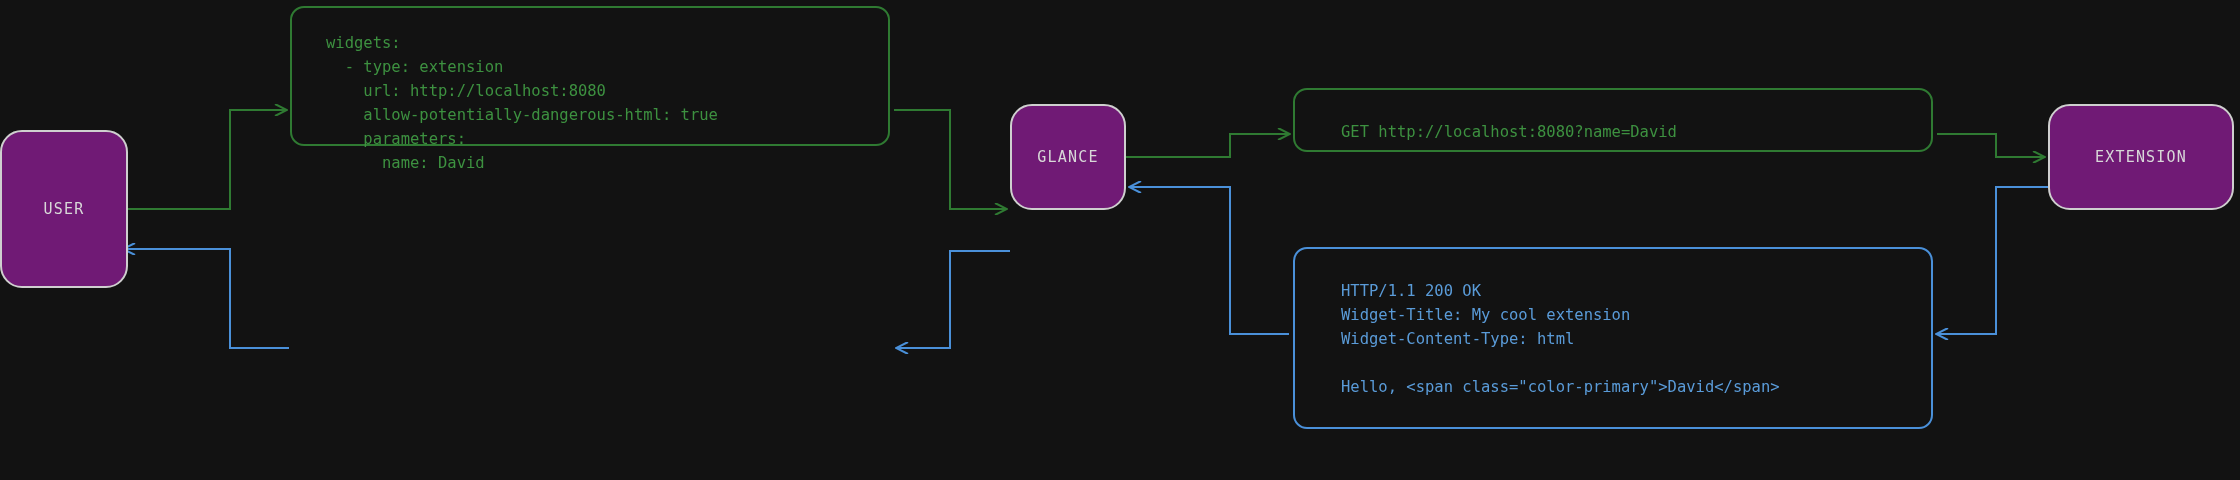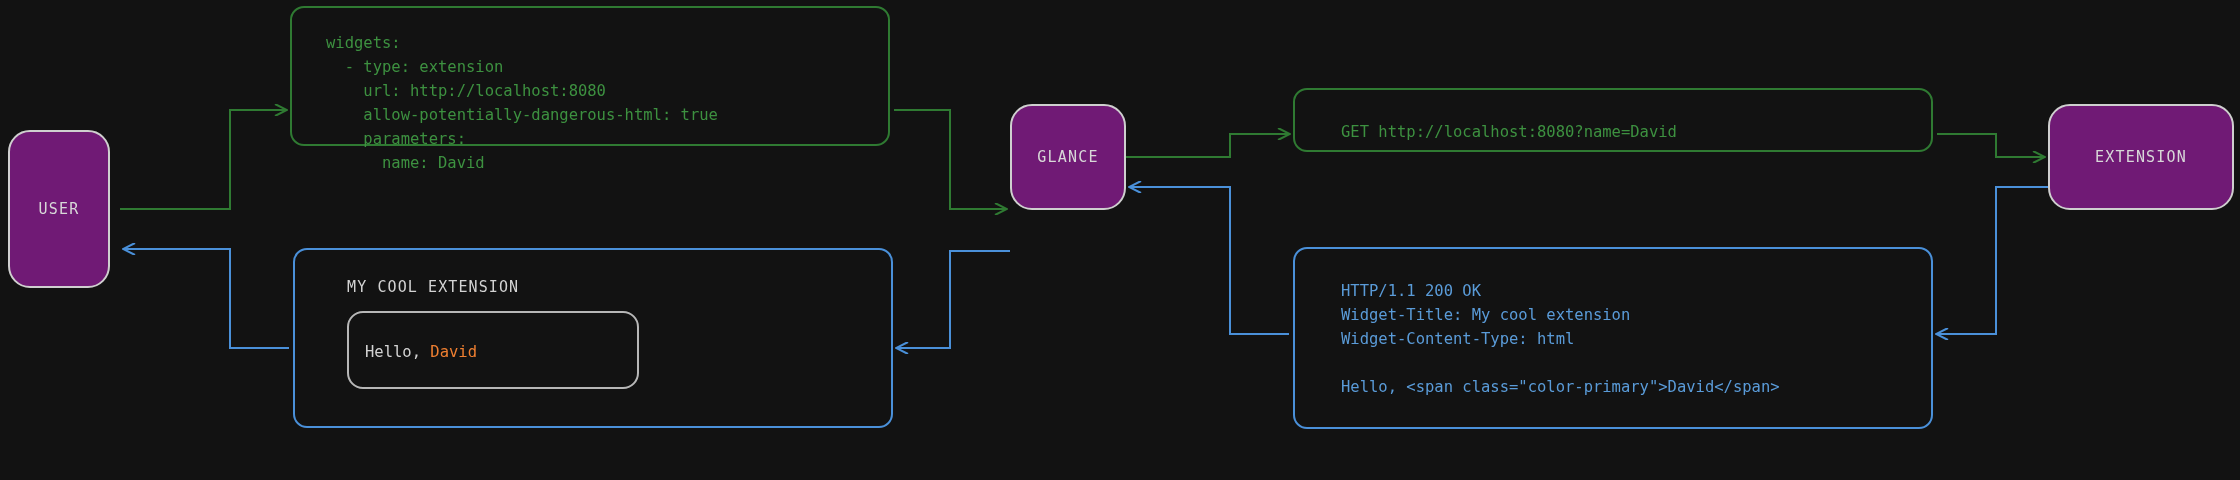--- a/index.html
+++ b/index.html
@@ -38,21 +38,21 @@
     justify-content: center;
     z-index: 2;
   }
   .node-label {
     color: #d8d8d8;
     font-family: "DejaVu Sans Mono", monospace;
     font-size: 15px;
     letter-spacing: 1.2px;
     white-space: nowrap;
   }
-  #node-user   { left: 8px;    top: 130px; width: 102px; height: 158px; }
+  #node-user   { left: 0;    top: 130px; width: 128px; height: 158px; }
   #node-glance { left: 1010px; top: 104px; width: 116px; height: 106px; }
   #node-extension { left: 2048px; top: 104px; width: 186px; height: 106px; }
 
   
   .msgbox {
     position: absolute;
     box-sizing: border-box;
     border-width: 2px;
     border-style: solid;
     border-radius: 14px;
@@ -173,20 +173,14 @@
   </div>
 
   <div class="msgbox blue" id="box-response">
     <pre class="codeblock blue">HTTP/1.1 200 OK
 Widget-Title: My cool extension
 Widget-Content-Type: html
 
 Hello, &lt;span class="color-primary"&gt;David&lt;/span&gt;</pre>
   </div>
 
-  <div class="msgbox blue" id="box-widget">
-    <div id="widget-title">MY COOL EXTENSION</div>
-    <div id="widget-card">
-      <div id="widget-card-text"><span>Hello, </span><span class="accent">David</span></div>
-    </div>
-  </div>
 
 </div>
 
 </body></html>

